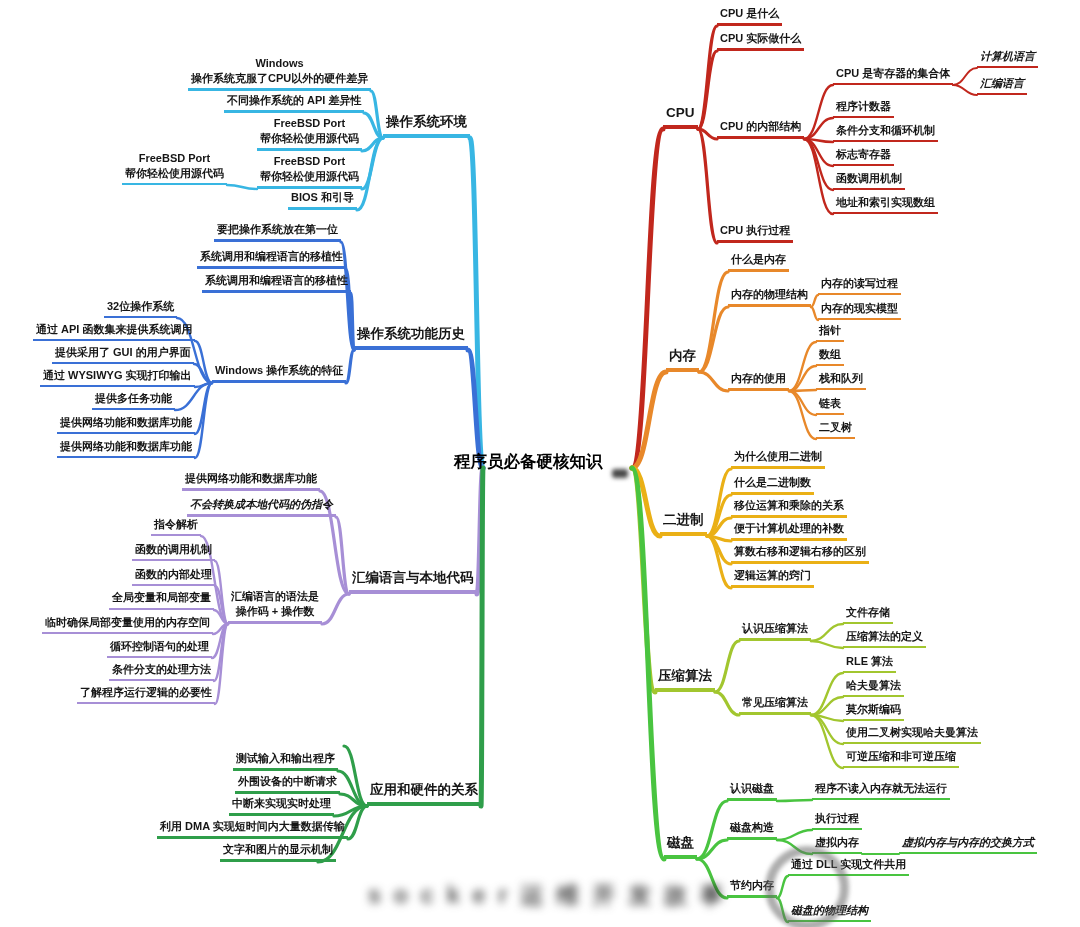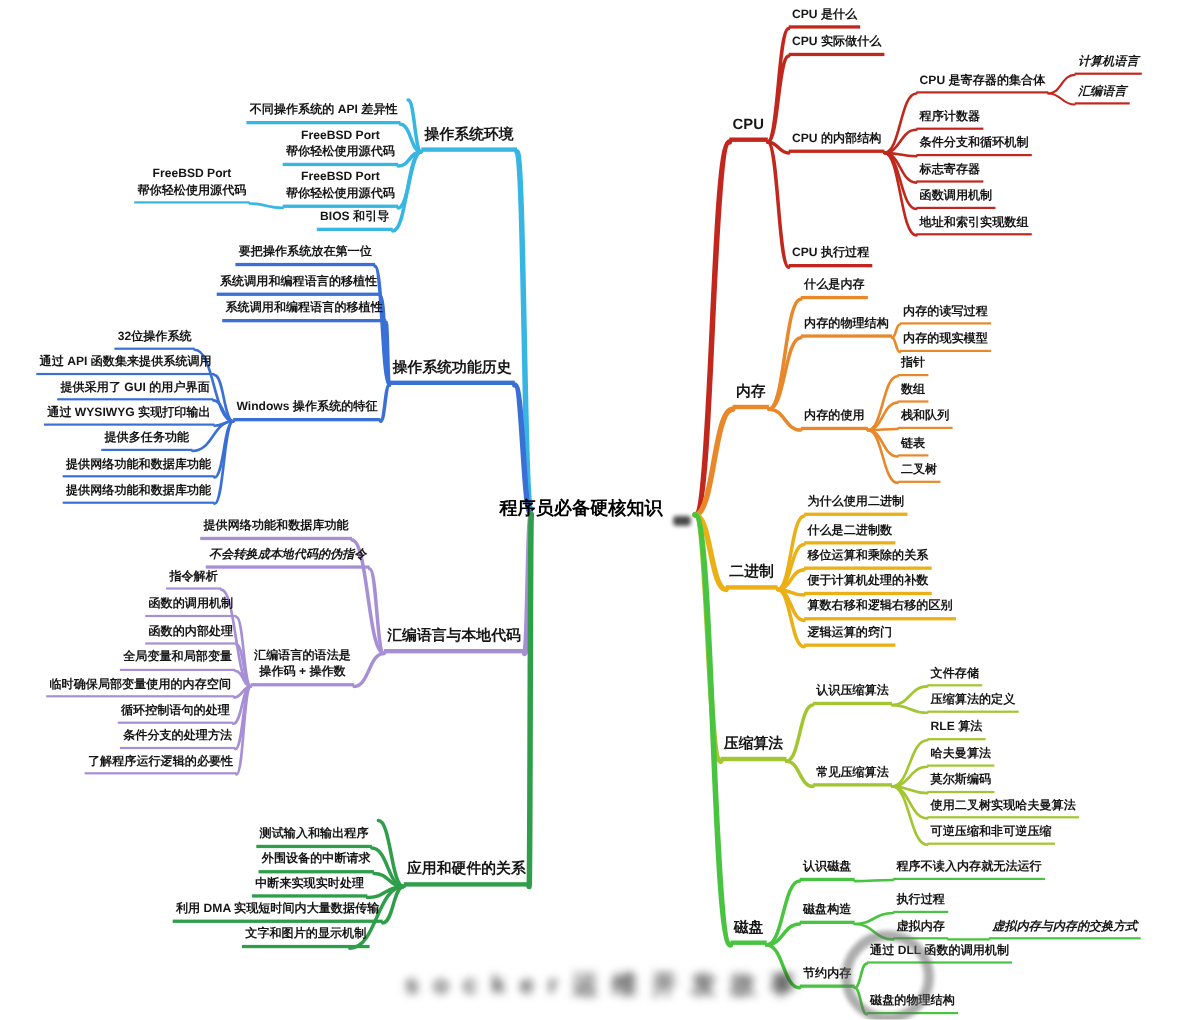--- a/index.html
+++ b/index.html
@@ -186,23 +186,25 @@
     <div class="node d2" style="left: 843px; top: 725px; border-bottom-color: rgb(162, 198, 47);">使用二叉树实现哈夫曼算法</div>
     <div class="node d2" style="left: 843px; top: 749px; border-bottom-color: rgb(162, 198, 47);">可逆压缩和非可逆压缩</div>
     <div class="node d0" style="left: 664px; top: 834px; border-bottom-color: rgb(73, 196, 64);">磁盘</div>
     <div class="node d1" style="left: 727px; top: 781px; border-bottom-color: rgb(73, 196, 64);">认识磁盘</div>
     <div class="node d2" style="left: 812px; top: 781px; border-bottom-color: rgb(73, 196, 64);">程序不读入内存就无法运行</div>
     <div class="node d1" style="left: 727px; top: 820px; border-bottom-color: rgb(73, 196, 64);">磁盘构造</div>
     <div class="node d2" style="left: 812px; top: 811px; border-bottom-color: rgb(73, 196, 64);">执行过程</div>
     <div class="node d2" style="left: 812px; top: 835px; border-bottom-color: rgb(73, 196, 64);">虚拟内存</div>
     <div class="node d3" style="left: 899px; top: 835px; border-bottom-color: rgb(73, 196, 64);">虚拟内存与内存的交换方式</div>
     <div class="node d1" style="left: 727px; top: 878px; border-bottom-color: rgb(73, 196, 64);">节约内存</div>
-    <div class="node d2" style="left: 788px; top: 857px; border-bottom-color: rgb(73, 196, 64);">通过 DLL 函数的调用机制</div>
-    <div class="node d2" style="left: 788px; top: 903px; border-bottom-color: rgb(73, 196, 64);">磁盘的物理结构</div>
+    <div class="node d2" style="left: 788px; top: 857px; border-bottom-color: rgb(73, 196, 64);">通过 DLL 实现文件共用</div>
+    <div class="node d2" style="left: 788px; top: 903px; border-bottom-color: rgb(73, 196, 64); font-style: italic;">磁盘的物理结构</div>
     <div class="node d0" style="left: 383px; top: 113px; border-bottom-color: rgb(56, 182, 227);">操作系统环境</div>
+    <div class="node d1" style="left: 188px; top: 56px; border-bottom-color: rgb(56, 182, 227);">Windows
+操作系统克服了CPU以外的硬件差异</div>
     <div class="node d1" style="left: 224px; top: 93px; border-bottom-color: rgb(56, 182, 227);">不同操作系统的 API 差异性</div>
     <div class="node d1" style="left: 257px; top: 116px; border-bottom-color: rgb(56, 182, 227);">FreeBSD Port
 帮你轻松使用源代码</div>
     <div class="node d1" style="left: 257px; top: 154px; border-bottom-color: rgb(56, 182, 227);">FreeBSD Port
 帮你轻松使用源代码</div>
     <div class="node d2" style="left: 122px; top: 151px; border-bottom-color: rgb(56, 182, 227);">FreeBSD Port
 帮你轻松使用源代码</div>
     <div class="node d1" style="left: 288px; top: 190px; border-bottom-color: rgb(56, 182, 227);">BIOS 和引导</div>
     <div class="node d0" style="left: 354px; top: 325px; border-bottom-color: rgb(58, 112, 214);">操作系统功能历史</div>
     <div class="node d1" style="left: 214px; top: 222px; border-bottom-color: rgb(58, 112, 214);">要把操作系统放在第一位</div>

